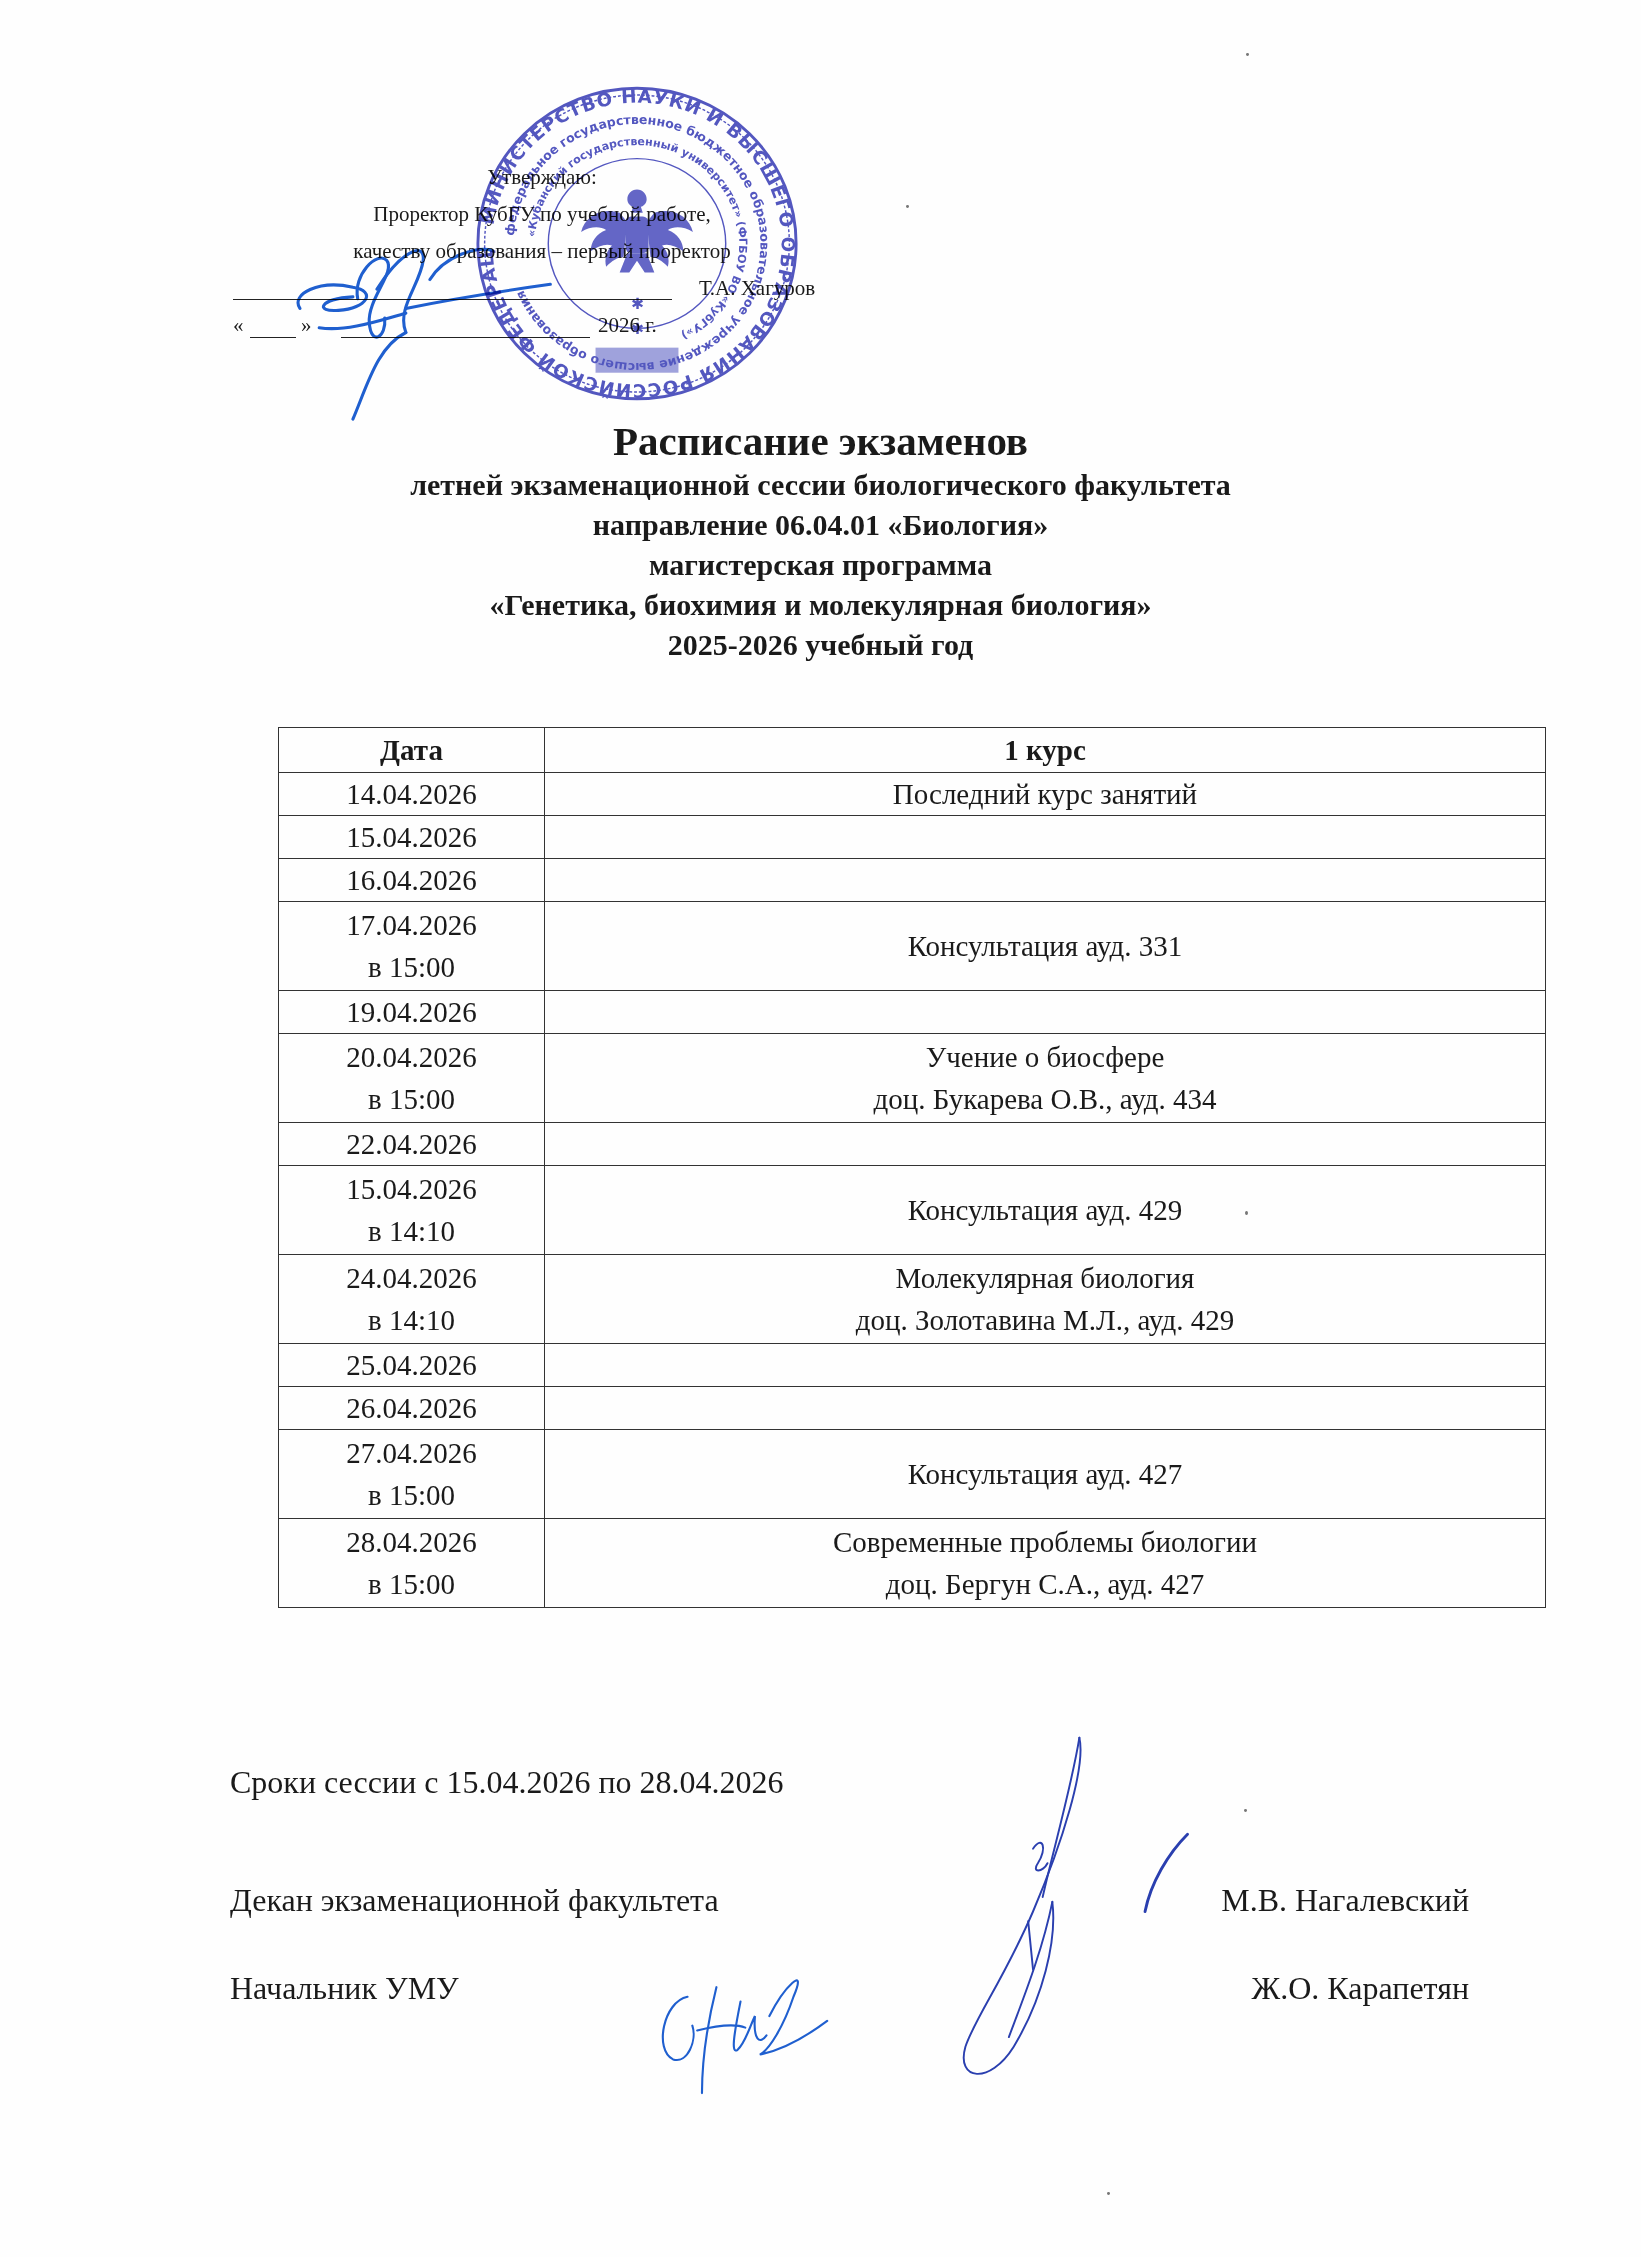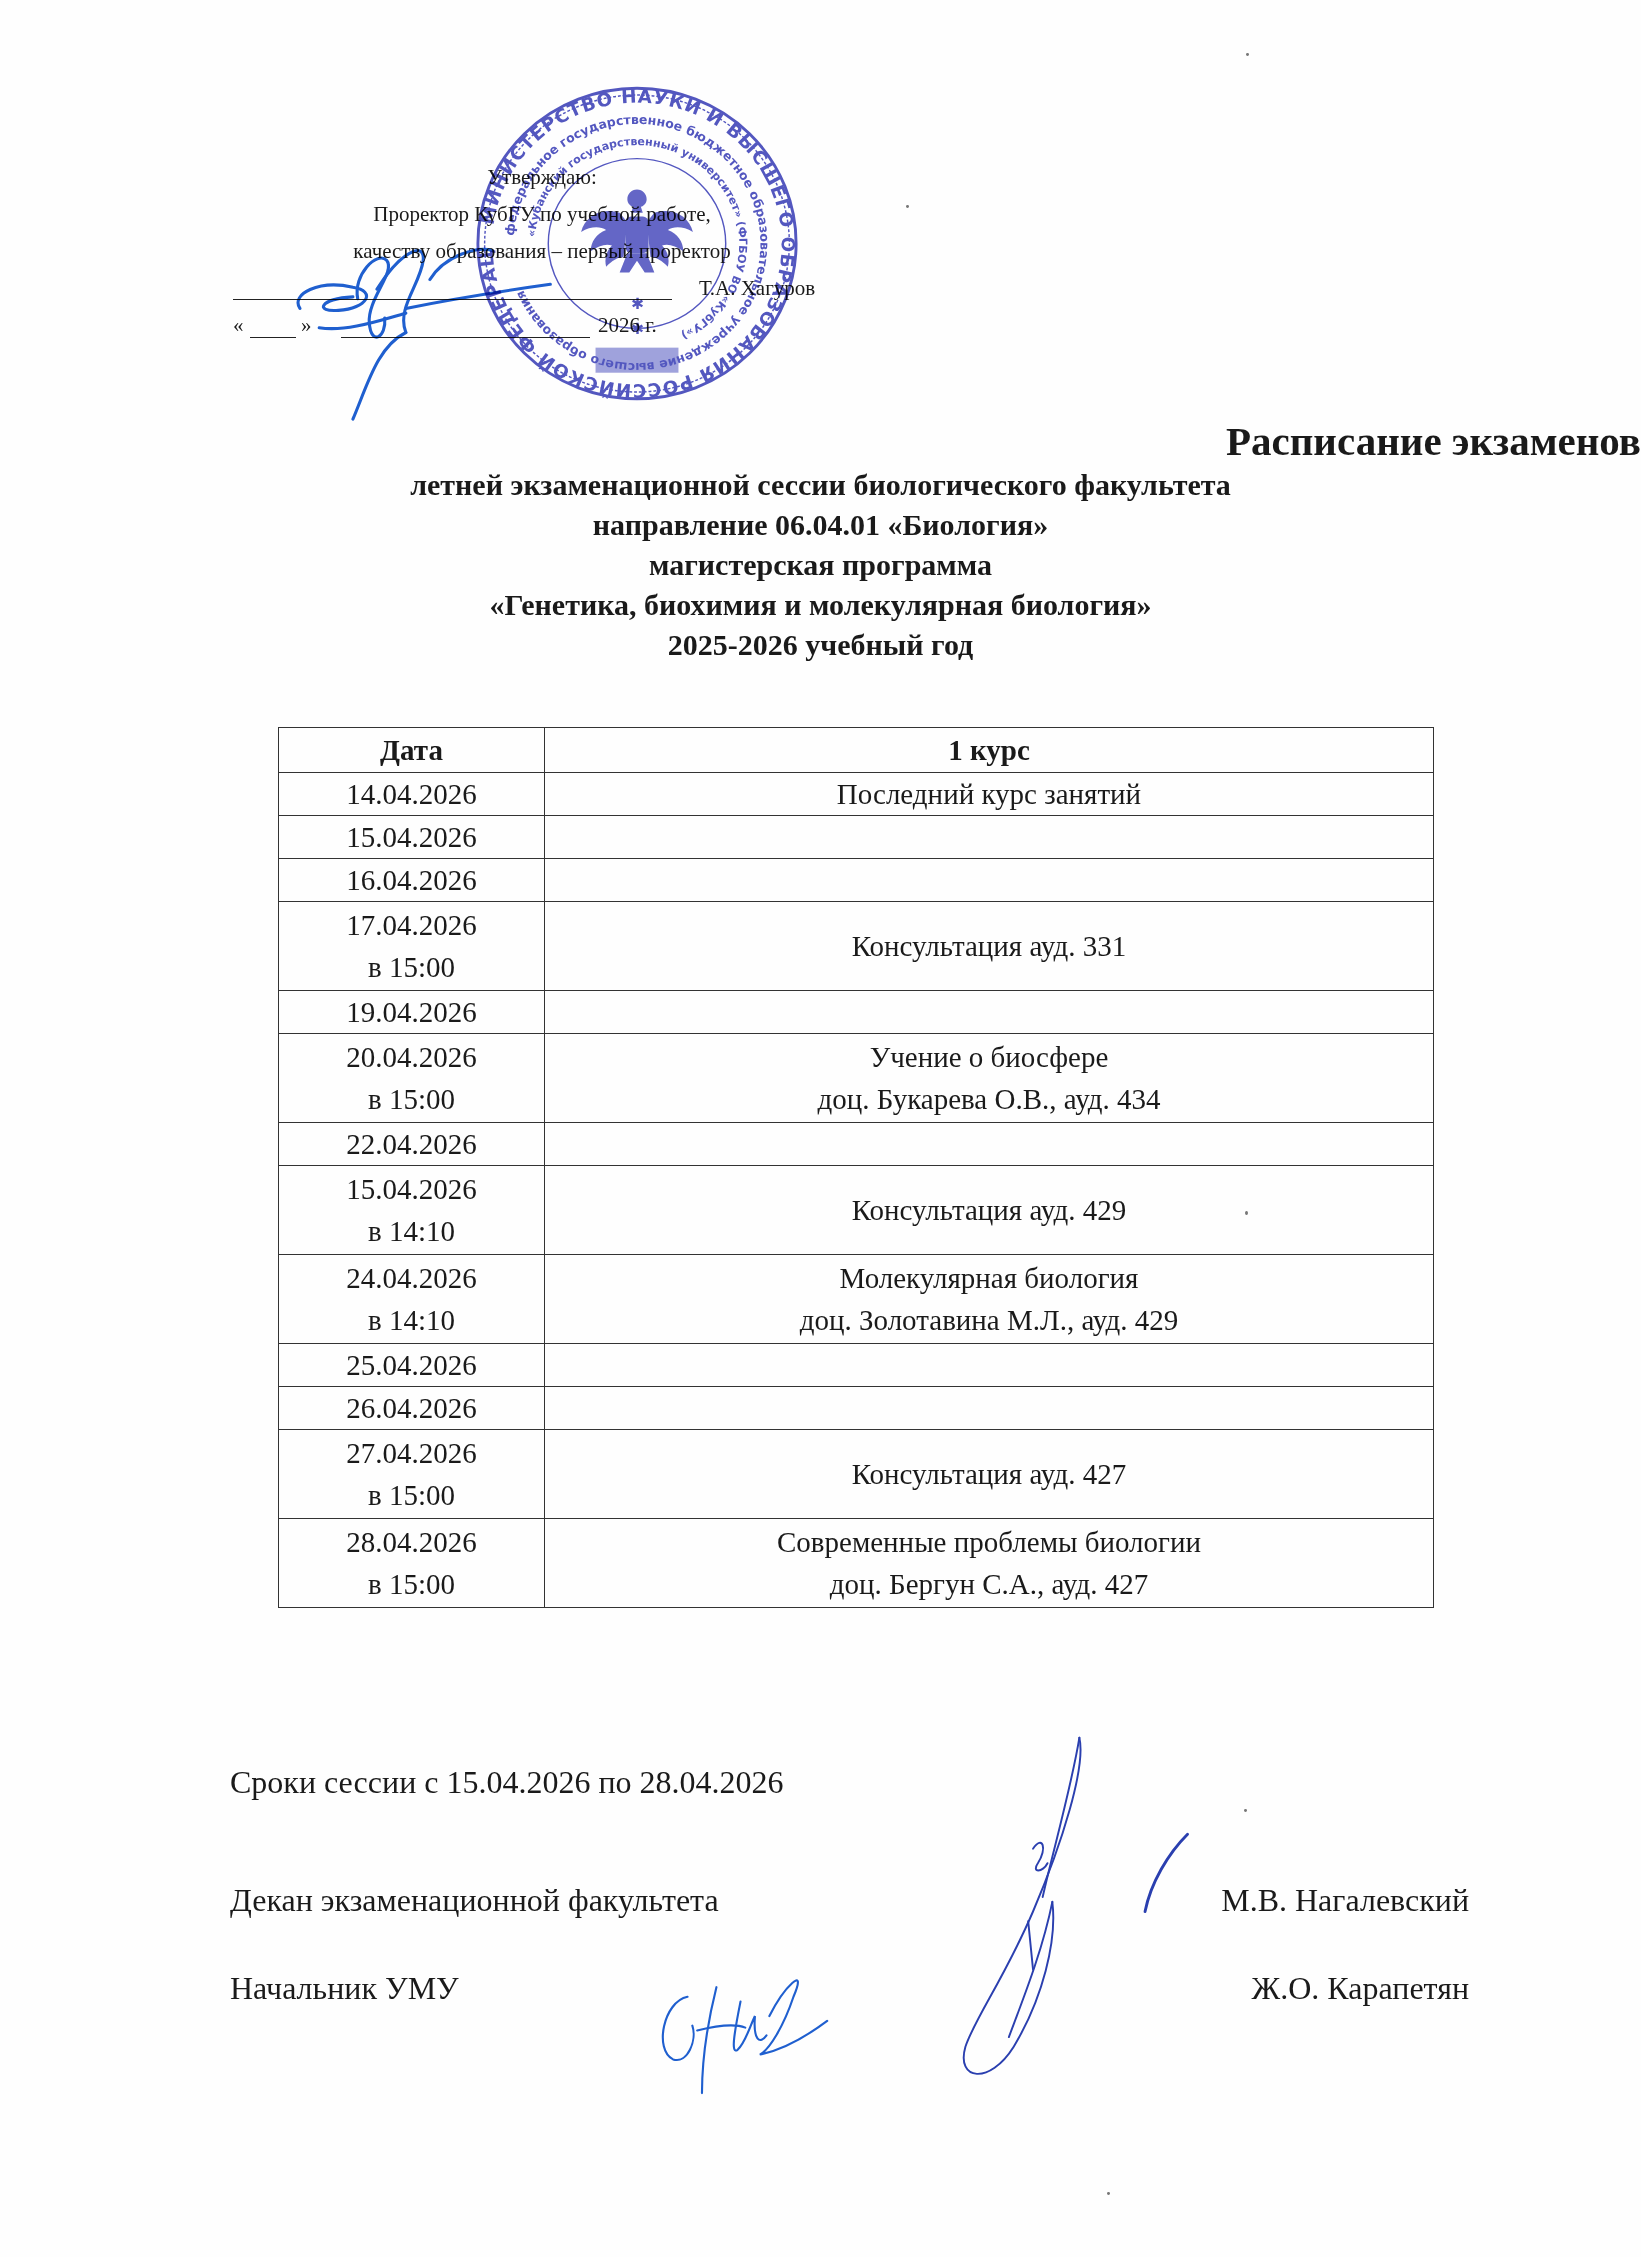--- a/index.html
+++ b/index.html
@@ -27,26 +27,26 @@
     .approve .year { position: absolute; left: 365px; top: 0; white-space: nowrap; }
 
     
     .stamp { left: 475px; top: 85px; width: 324px; height: 317px; opacity: 0.88; mix-blend-mode: multiply; }
 
     
     .sig { mix-blend-mode: multiply; }
 
     
     .title-block { left: 0; top: 417px; width: 1641px; text-align: center; }
-    .title-block .t1 { font-size: 41px; font-weight: bold; line-height: 48px; text-align: right; }
+    .title-block .t1 { font-size: 41px; font-weight: bold; line-height: 48px; }
     .title-block .sub { font-size: 30px; font-weight: bold; line-height: 40px; }
 
     
     .sched {
-      position: absolute; left: 278px; top: 727px; width: 1156px;
+      position: absolute; left: 278px; top: 727px; width: 1268px;
       border-collapse: collapse; font-size: 29px; table-layout: fixed; padding-left: 11px;
     }
     .sched th, .sched td {
       border: 1.4px solid #333; text-align: center; vertical-align: middle;
       padding: 0; line-height: 42px;
     }
     .sched th { font-weight: bold; height: 44px; }
     .sched col.c-date { width: 266px; }
     .sched tr.single td { height: 42px; }
     .sched tr.double td { height: 88px; line-height: 42px; }

